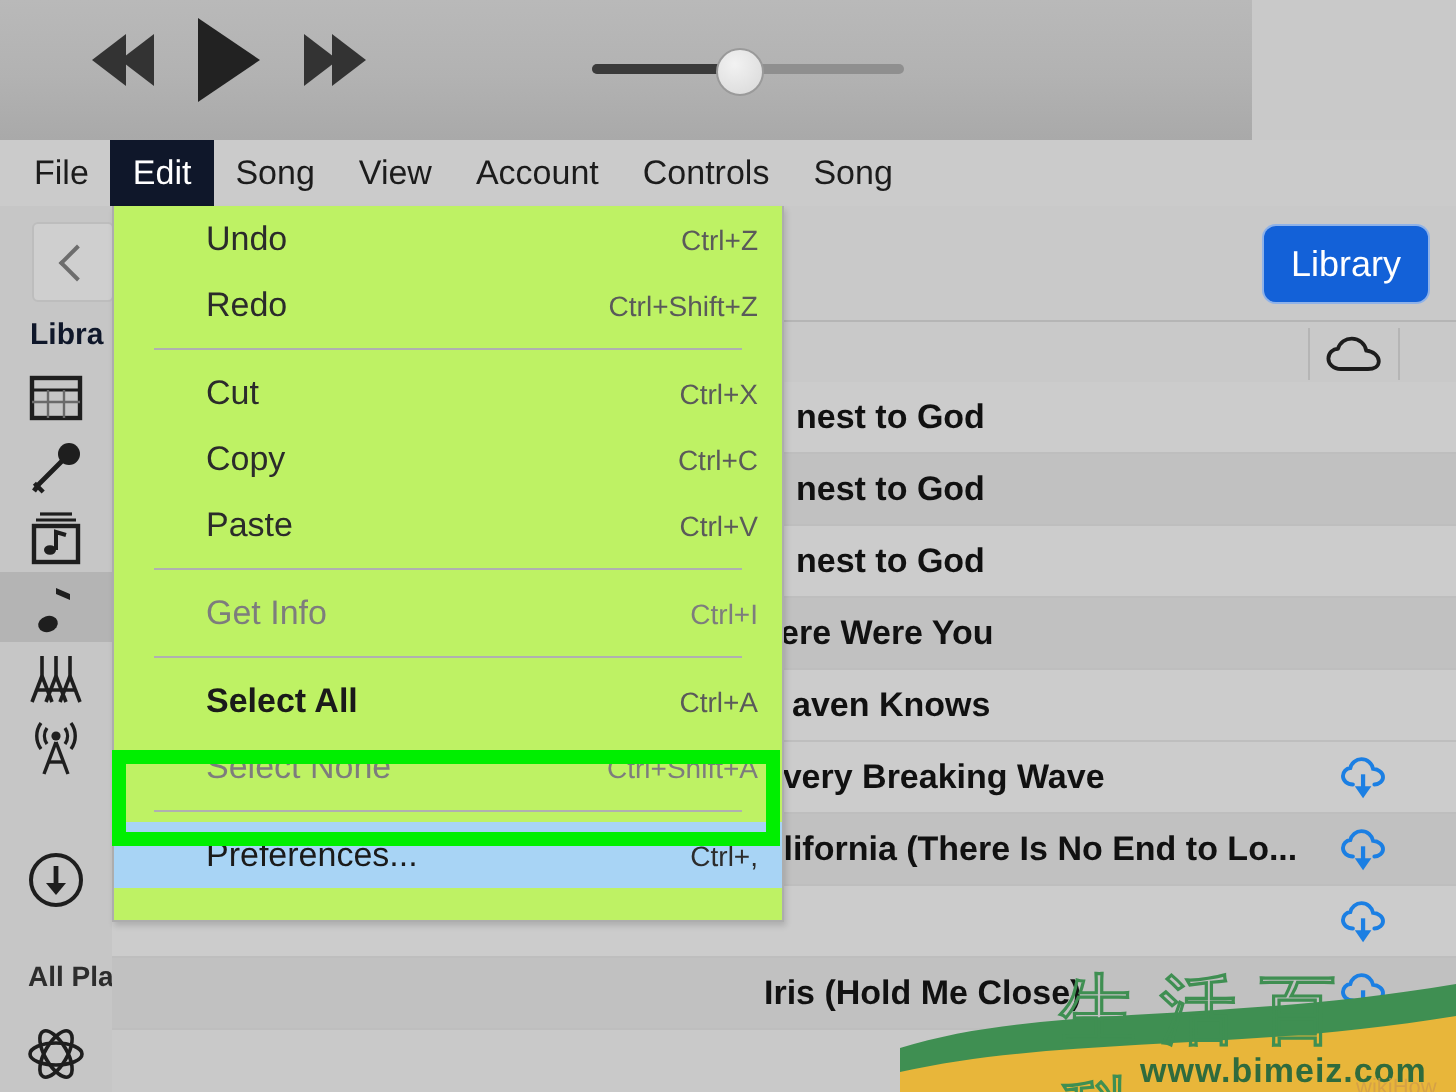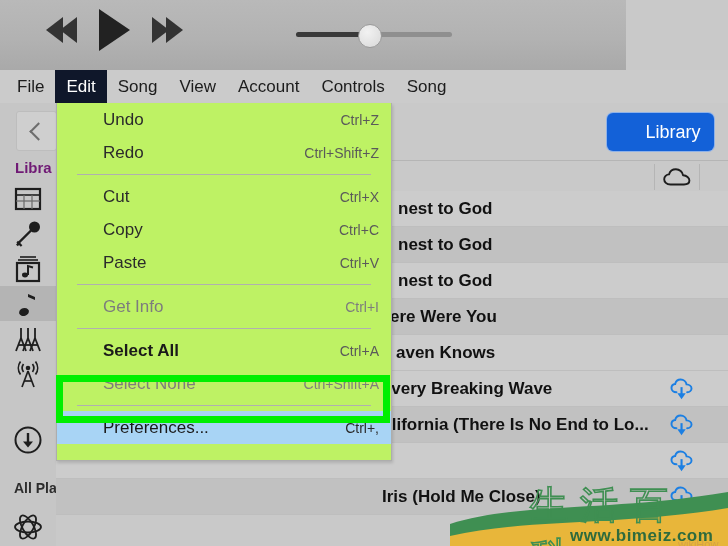--- a/index.html
+++ b/index.html
@@ -55,35 +55,35 @@
     position:absolute;left:0;top:103px;width:56px;height:443px;
     background:#c6c6c6;
   }
   .sb-back{
     position:absolute;left:16px;top:8px;width:39px;height:38px;
     background:#cfcfcf;border:1px solid #bdbdbd;border-radius:3px;
     display:flex;align-items:center;justify-content:center;cursor:pointer;
   }
   .chev{width:11px;height:11px;border-left:2.5px solid #6d6d6d;border-bottom:2.5px solid #6d6d6d;
     transform:rotate(45deg);margin-left:4px;}
-  .sb-heading{position:absolute;left:15px;top:56px;font-size:15px;font-weight:bold;color:#701a75;
+  .sb-heading{position:absolute;left:15px;top:56px;font-size:15px;font-weight:bold;color:#0f172a;
     white-space:nowrap;overflow:hidden;width:42px;}
   .sb-row{position:absolute;left:0;width:56px;height:35px;display:flex;align-items:center;
     justify-content:center;cursor:pointer;}
   .sb-row.sel{background:#b4b4b4;}
   .sb-icn{width:30px;height:30px;display:block;}
   .sb-bottom-label{position:absolute;left:62px;font-size:19px;font-weight:bold;color:#1b1b1b;white-space:nowrap;}
   .sb-small{position:absolute;left:14px;font-size:14px;font-weight:bold;color:#2d2d2d;white-space:nowrap;}
 
   
   .content{position:absolute;left:56px;top:103px;width:672px;height:443px;background:#c9c9c9;}
   .lib-btn{
     position:absolute;right:14px;top:10px;width:82px;height:38px;border-radius:6px;
     background:#1361d8;color:#fff;font-size:18px;display:flex;align-items:center;justify-content:center;
-    cursor:pointer;box-shadow:0 0 0 1px #8fb2e8;padding-left:25px;
+    cursor:pointer;box-shadow:0 0 0 1px #8fb2e8;
   }
   .list-head{
     position:absolute;left:0;top:57px;width:672px;height:31px;
     border-top:1px solid #b5b5b5;border-bottom:1px solid #b5b5b5;background:#c9c9c9;
   }
   .lh-name{position:absolute;left:272px;top:6px;font-size:17px;color:#2a2a2a;}
   .lh-cloud{position:absolute;left:598px;top:3px;width:44px;height:26px;
     border-left:1px solid #b5b5b5;border-right:1px solid #b5b5b5;
     display:flex;align-items:center;justify-content:center;}
   .songs{position:absolute;left:0;top:88px;width:672px;height:355px;overflow:hidden;}

